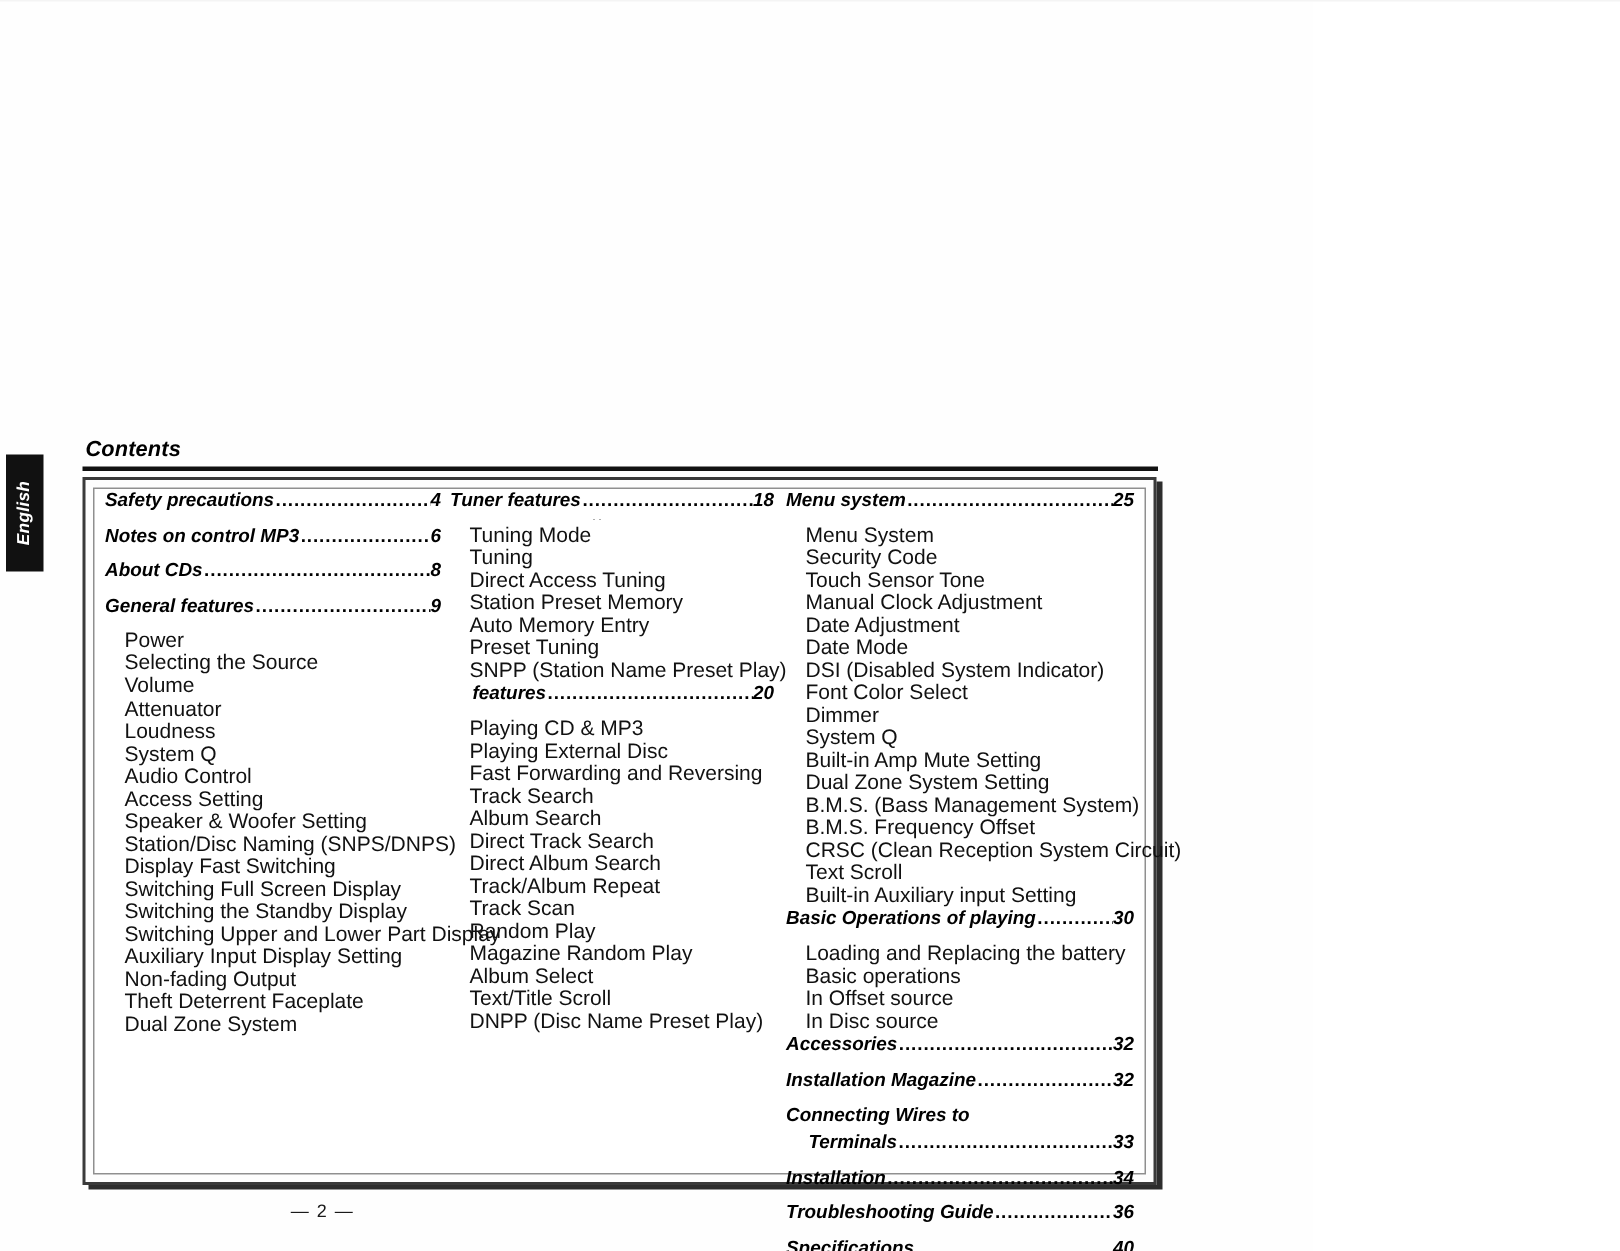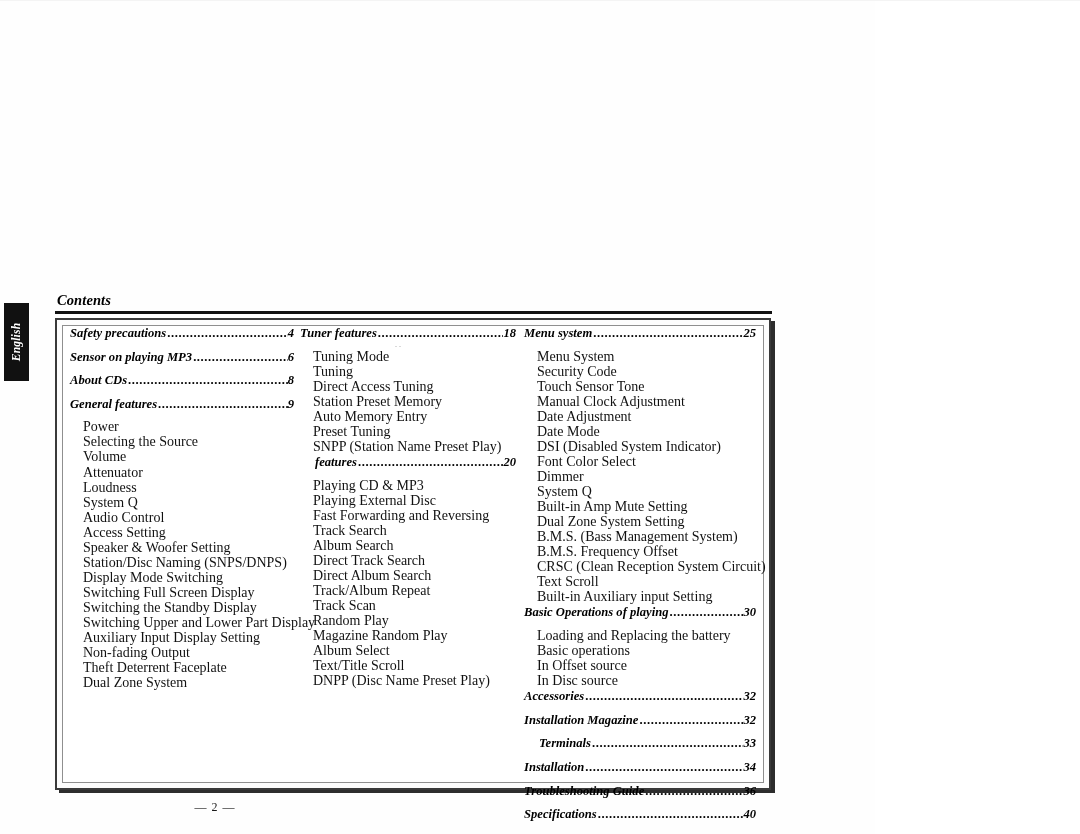--- a/index.html
+++ b/index.html
@@ -10,21 +10,20 @@
     position:relative;
     overflow:hidden;
     color:#000;
   }
 
   
   #page{
     position:absolute;
     left:0;top:0;width:875px;height:834px;
     background:#fefefe;
-    font-family:Liberation Serif, serif;
   }
 
   
   #lang-tab{
     position:absolute;
     left:4px;top:303px;
     width:25px;height:78px;
     background:#111111;
     color:#ffffff;
     display:flex;align-items:center;justify-content:center;
@@ -178,21 +177,21 @@
 
   <div id="cols">
     <div class="col" id="col-1">
         <div class="major">
           <span class="m-label">Safety precautions</span>
           <span class="leader">............................................................</span>
           <span class="m-page">4</span>
         </div>
         <div class="gap-sm"></div>
         <div class="major">
-          <span class="m-label">Sensor on playing MP3 </span>
+          <span class="m-label">Notes on control MP3 </span>
           <span class="leader">............................................................</span>
           <span class="m-page">6</span>
         </div>
         <div class="gap-sm"></div>
         <div class="major">
           <span class="m-label">About CDs</span>
           <span class="leader">............................................................</span>
           <span class="m-page">8</span>
         </div>
         <div class="gap-sm"></div>
@@ -205,21 +204,21 @@
         <div class="minor">Power</div>
         <div class="minor">Selecting the Source</div>
         <div class="minor">Volume</div>
         <div class="minor">Attenuator</div>
         <div class="minor">Loudness</div>
         <div class="minor">System Q</div>
         <div class="minor">Audio Control</div>
         <div class="minor">Access Setting</div>
         <div class="minor">Speaker &amp; Woofer Setting</div>
         <div class="minor">Station/Disc Naming (SNPS/DNPS)</div>
-        <div class="minor">Display Mode Switching</div>
+        <div class="minor">Display Fast Switching</div>
         <div class="minor">Switching Full Screen Display</div>
         <div class="minor">Switching the Standby Display</div>
         <div class="minor">Switching Upper and Lower Part Display</div>
         <div class="minor">Auxiliary Input Display Setting</div>
         <div class="minor">Non-fading Output</div>
         <div class="minor">Theft Deterrent Faceplate</div>
         <div class="minor">Dual Zone System</div>
       </div>
     <div class="col" id="col-2">
         <div class="major">
@@ -299,20 +298,21 @@
           <span class="m-page">32</span>
         </div>
         <div class="gap-sm"></div>
         <div class="major">
           <span class="m-label">Installation Magazine </span>
           <span class="leader">............................................................</span>
           <span class="m-page">32</span>
         </div>
         <div class="gap-sm"></div>
         <div class="major wrap">
+          <div>Connecting Wires to</div>
           <div class="cont-line">
             <span class="m-label">Terminals</span>
             <span class="leader">............................................................</span>
             <span class="m-page">33</span>
           </div>
         </div>
         <div class="gap-sm"></div>
         <div class="major">
           <span class="m-label">Installation </span>
           <span class="leader">............................................................</span>

